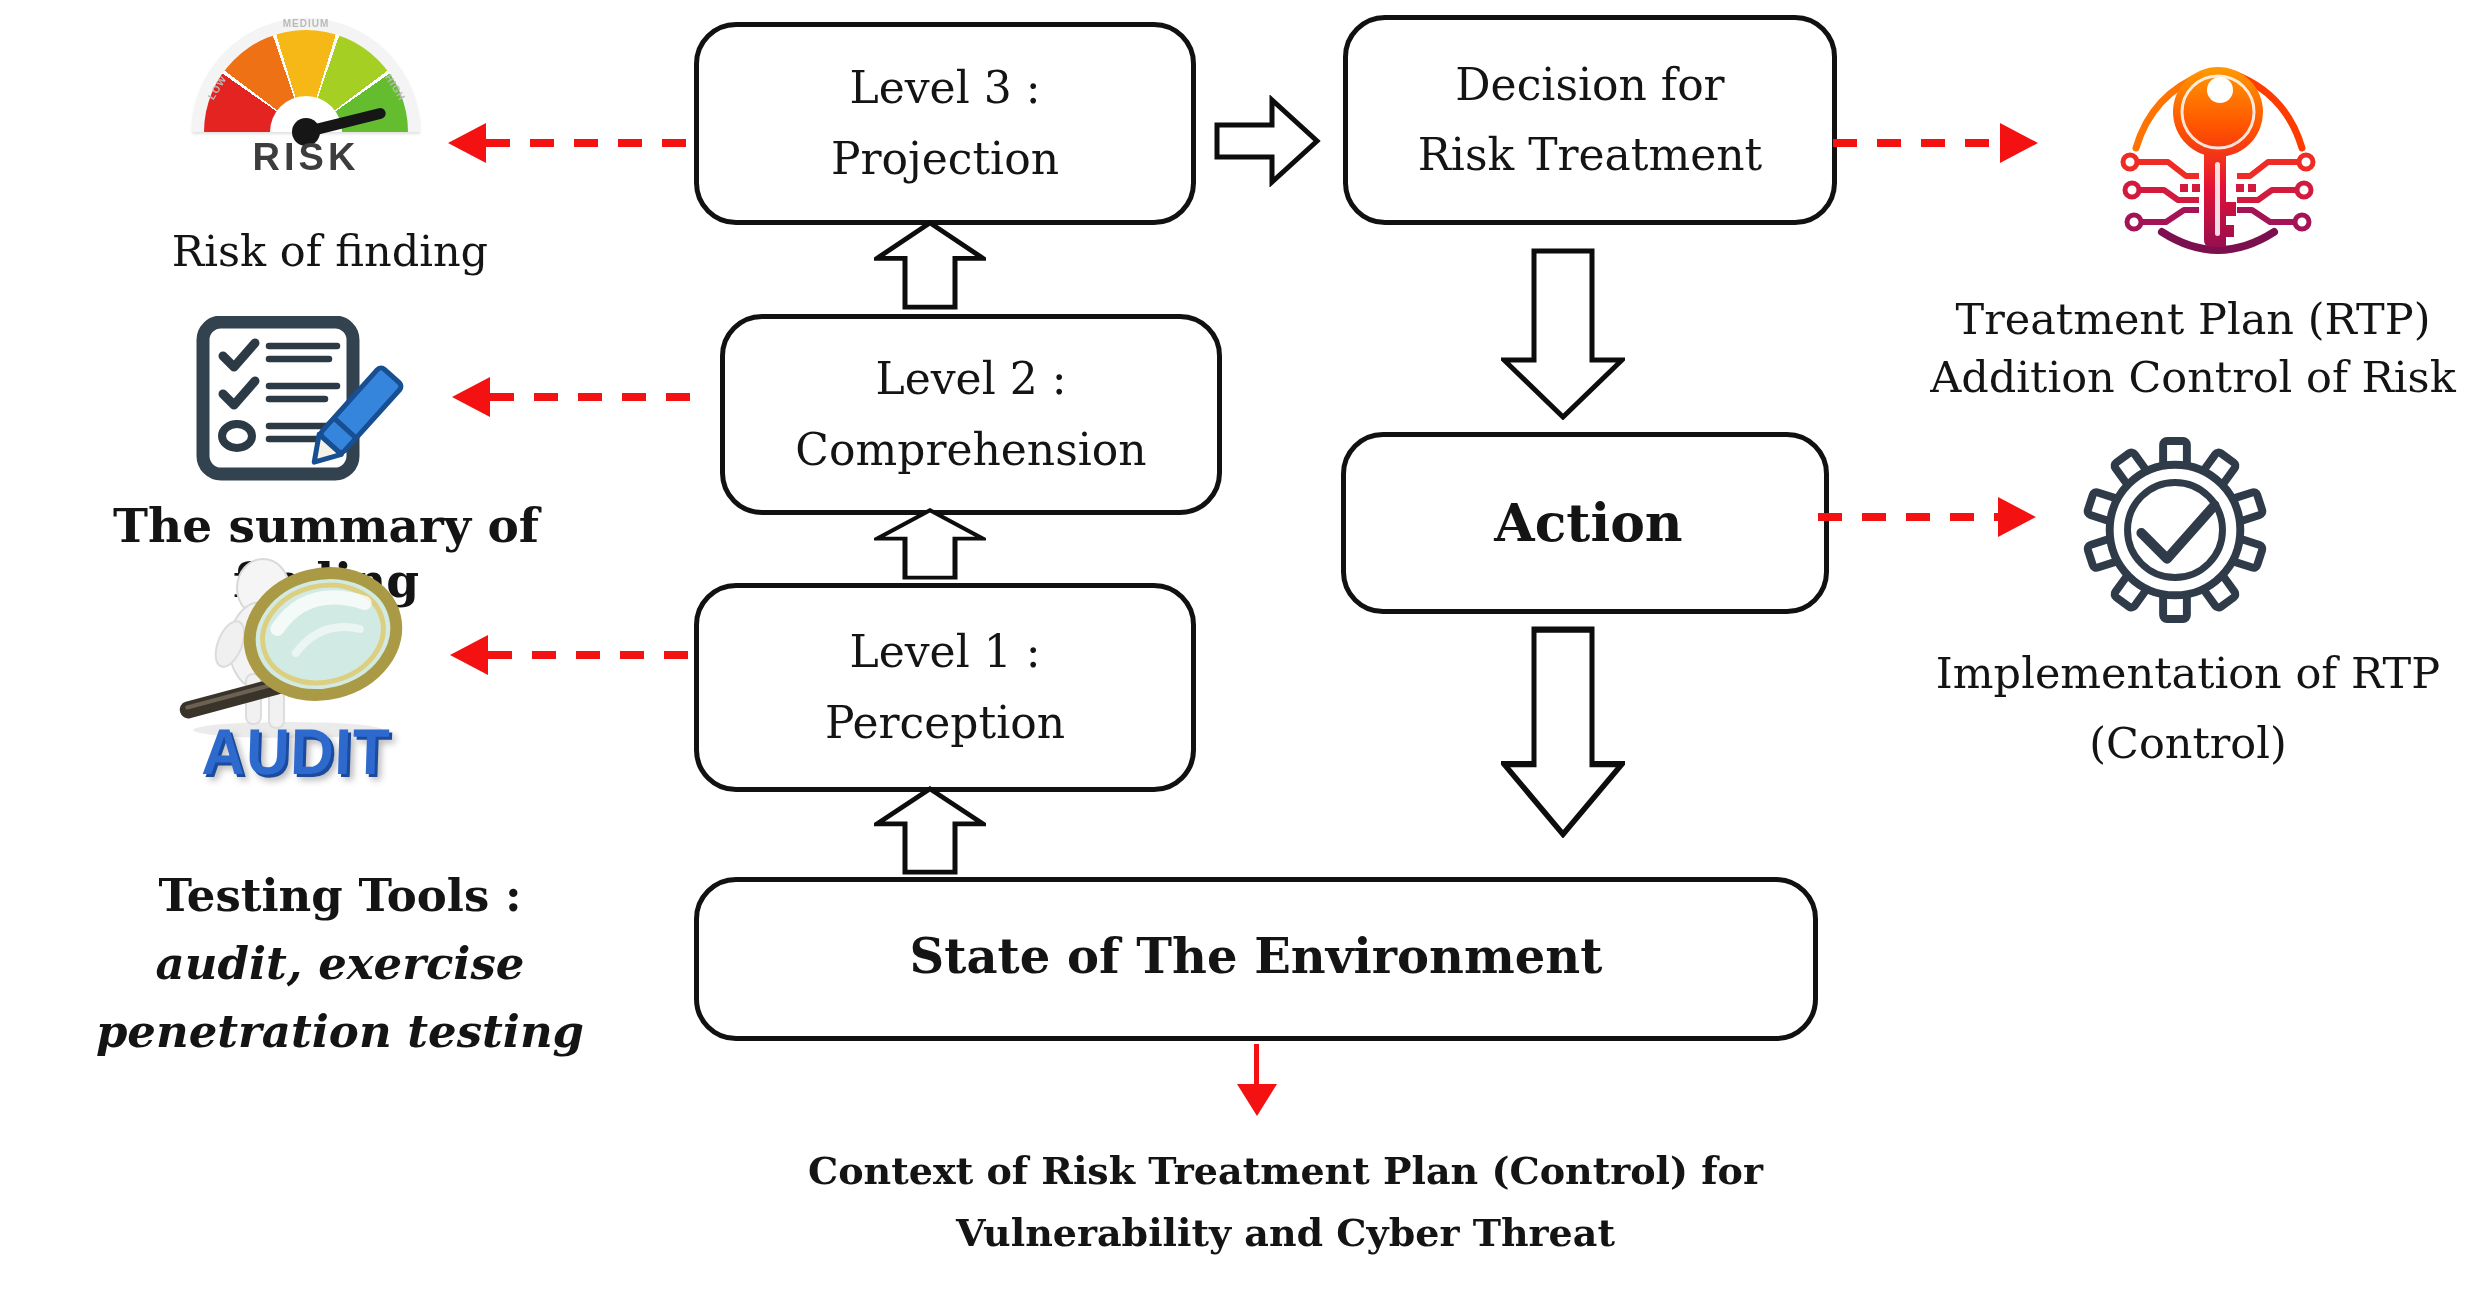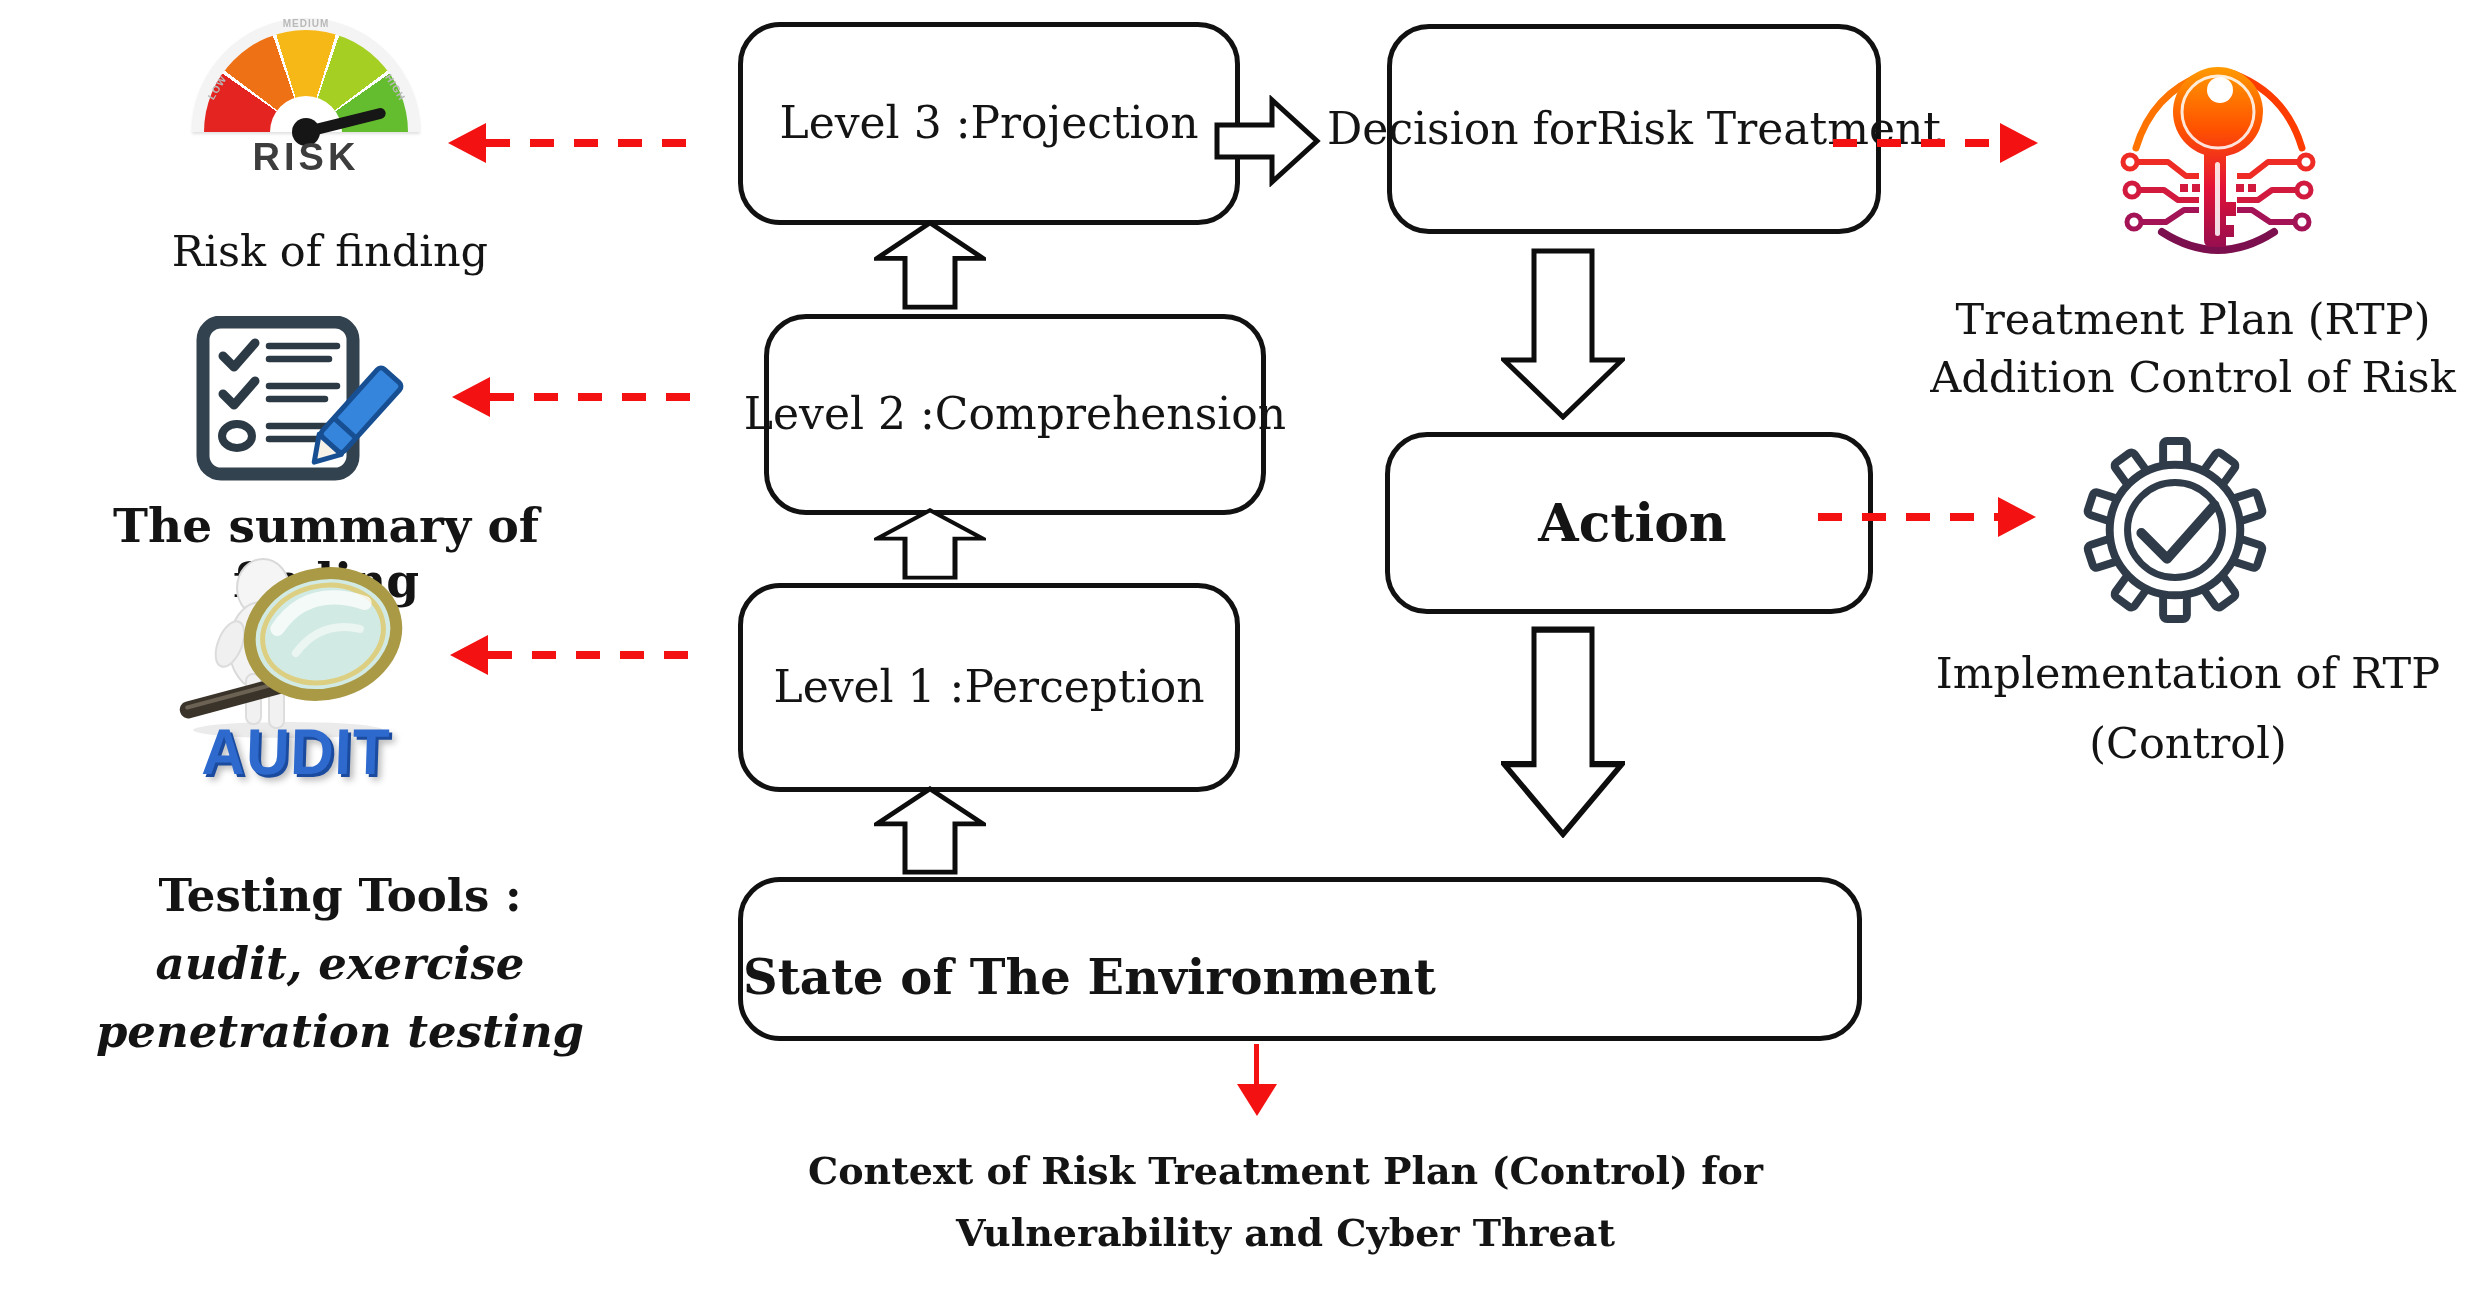--- a/index.html
+++ b/index.html
@@ -7,22 +7,22 @@
     --ink:#111111;
     --navy:#33424f;
     --gearink:#2f3b49;
   }
   html,body{margin:0;padding:0;background:#ffffff;}
   #canvas{position:relative;width:2492px;height:1297px;background:#ffffff;overflow:hidden;
           font-family:"DejaVu Serif","Liberation Serif",serif;color:#141414;}
 
   
   .box{position:absolute;background:#fff;border:5px solid var(--ink);border-radius:42px;
-       display:flex;flex-direction:row;align-items:center;justify-content:center;
-       text-align:center;font-size:44px;line-height:1.6;margin-left:44px;}
+       display:flex;flex-direction:column;align-items:center;justify-content:center;
+       text-align:center;font-size:44px;line-height:1.6;}
   .box .bl{white-space:nowrap;}
   .box-action{font-size:52px;font-weight:700;}
   .box-state{font-size:48px;font-weight:700;justify-content:flex-start;padding-top:36px;box-sizing:border-box;}
 
   
   .blk{position:absolute;}
   .blk polygon{fill:#fff;stroke:#0d0d0d;stroke-width:5;stroke-linejoin:miter;}
 
   
   .dash-arrow{position:absolute;display:flex;align-items:center;height:46px;}
@@ -114,21 +114,21 @@
 
   <div class="box" style="left:694px;top:22px;width:492px;height:193px;">
     <span class="bl">Level 3 :</span>
     <span class="bl">Projection</span>
   </div>
 
   <svg class="blk" style="left:1214px;top:95px;" width="108" height="92" viewBox="0 0 108 92" preserveAspectRatio="none">
     <polygon points="3,30 58,30 58,5 103,46 58,87 58,62 3,62"></polygon>
   </svg>
 
-  <div class="box" style="left:1343px;top:24px;width:484px;height:200px;text-align:center;">
+  <div class="box" style="left:1343px;top:15px;width:484px;height:200px;text-align:center;">
     <span class="bl">Decision for</span>
     <span class="bl">Risk Treatment</span>
   </div>
 
   <div class="dash-arrow" style="left:1833px;top:120px;width:205px;">
     <span class="dline"></span>
     <span class="head-r"></span>
   </div>
 
   <svg class="icon" style="left:2106px;top:50px;" width="224" height="215" viewBox="0 0 224 215">

